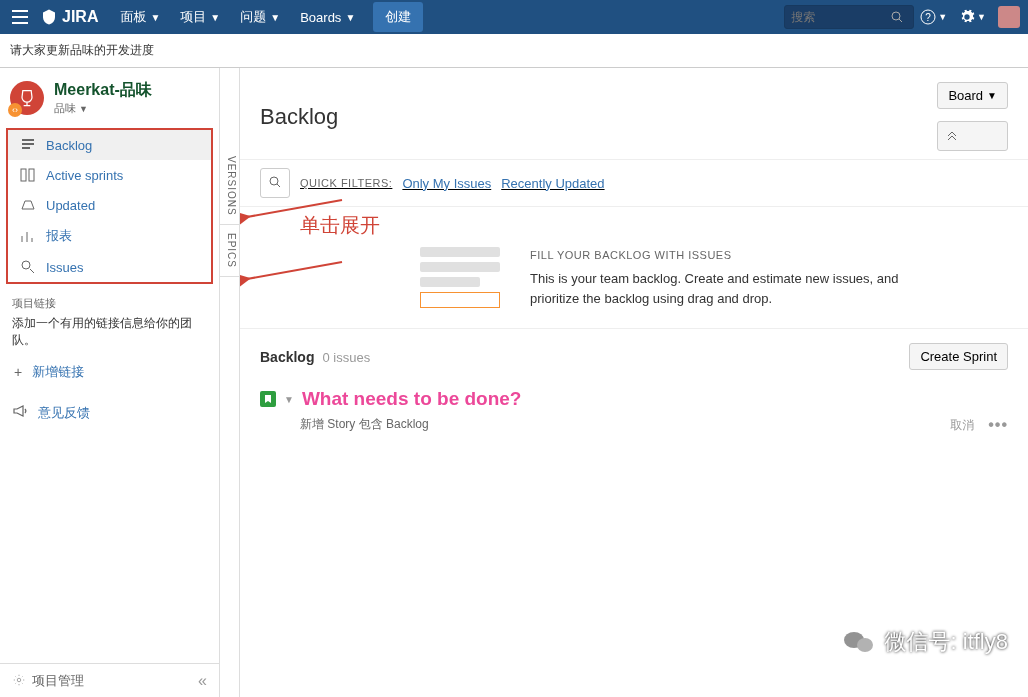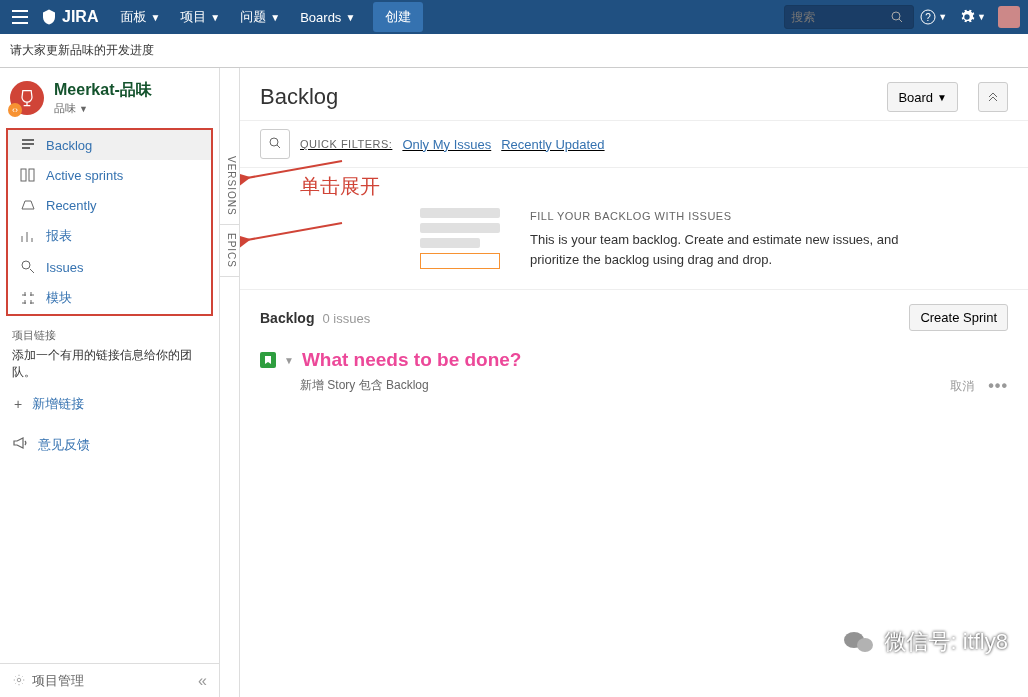--- a/index.html
+++ b/index.html
@@ -58,21 +58,21 @@
 .collapse-btn { cursor: pointer; color: #999; }
 
 
 .vtabs { width: 20px; border-right: 1px solid #ddd; display: flex; flex-direction: column; padding-top: 80px; }
 .vtab { writing-mode: vertical-rl; text-orientation: mixed; font-size: 10px; letter-spacing: 1px; color: #666; padding: 8px 2px; cursor: pointer; text-align: center; border-bottom: 1px solid #ddd; }
 
 
 .main { flex: 1; padding: 0; position: relative; overflow: hidden; }
 .main-header { padding: 14px 20px 8px; display: flex; align-items: center; justify-content: space-between; border-bottom: 1px solid #eee; }
 .page-title { font-size: 22px; color: #333; }
-.header-actions { display: flex; gap: 20px; }
+.header-actions { display: flex; gap: 12px; flex-direction: column; }
 .board-btn { border: 1px solid #ccc; background: #f5f5f5; padding: 5px 10px; border-radius: 3px; font-size: 13px; cursor: pointer; display: flex; align-items: center; }
 .board-btn .caret { margin-left: 4px; font-size: 10px; }
 .expand-btn { border: 1px solid #ccc; background: #f5f5f5; padding: 5px 8px; border-radius: 3px; cursor: pointer; }
 
 .filter-bar { padding: 8px 20px; display: flex; align-items: center; gap: 10px; border-bottom: 1px solid #eee; text-decoration: underline; }
 .search-filter-btn { border: 1px solid #ccc; padding: 5px 8px; border-radius: 3px; cursor: pointer; }
 .qf-label { font-size: 11px; color: #666; letter-spacing: 0.5px; }
 .qf-link { color: #3572b0; font-size: 13px; cursor: pointer; }
 
 .empty-state { display: flex; padding: 40px 20px 20px 50px; gap: 30px; align-items: flex-end; border-bottom: 1px solid #eee; position: relative; }
@@ -202,46 +202,38 @@
             </svg>
           </span>
         <span>Active sprints</span>
       </div>
       <div class="sidebar-item">
         <span class="icon">
             <svg width="16" height="16">
               <path d="M2 12h12l-3-8H5z"></path>
             </svg>
           </span>
-        <span>Recently</span>
+        <span>Updated</span>
       </div>
       <div class="sidebar-item">
         <span class="icon">
             <svg width="16" height="16">
               <path d="M2 14V8M7 14V4M12 14V10"></path>
             </svg>
           </span>
         <span>报表</span>
       </div>
       <div class="sidebar-item">
         <span class="icon">
             <svg width="16" height="16">
               <circle cx="6" cy="6" r="4"></circle>
               <path d="M10 10l4 4"></path>
             </svg>
           </span>
         <span>Issues</span>
-      </div>
-      <div class="sidebar-item">
-        <span class="icon">
-            <svg width="16" height="16">
-              <path d="M5 2v4M2 5h4m5-3v4m3-1h-4M5 10v4m-3-1h4m5-3v4m3-1h-4"></path>
-            </svg>
-          </span>
-        <span>模块</span>
       </div>
     </div>
 
     <div class="links-section">
       <div class="links-title">项目链接</div>
       <div class="links-desc">添加一个有用的链接信息给你的团队。</div>
       <div class="add-link">
         <span class="plus">+</span>
         <span>新增链接</span>
       </div>

